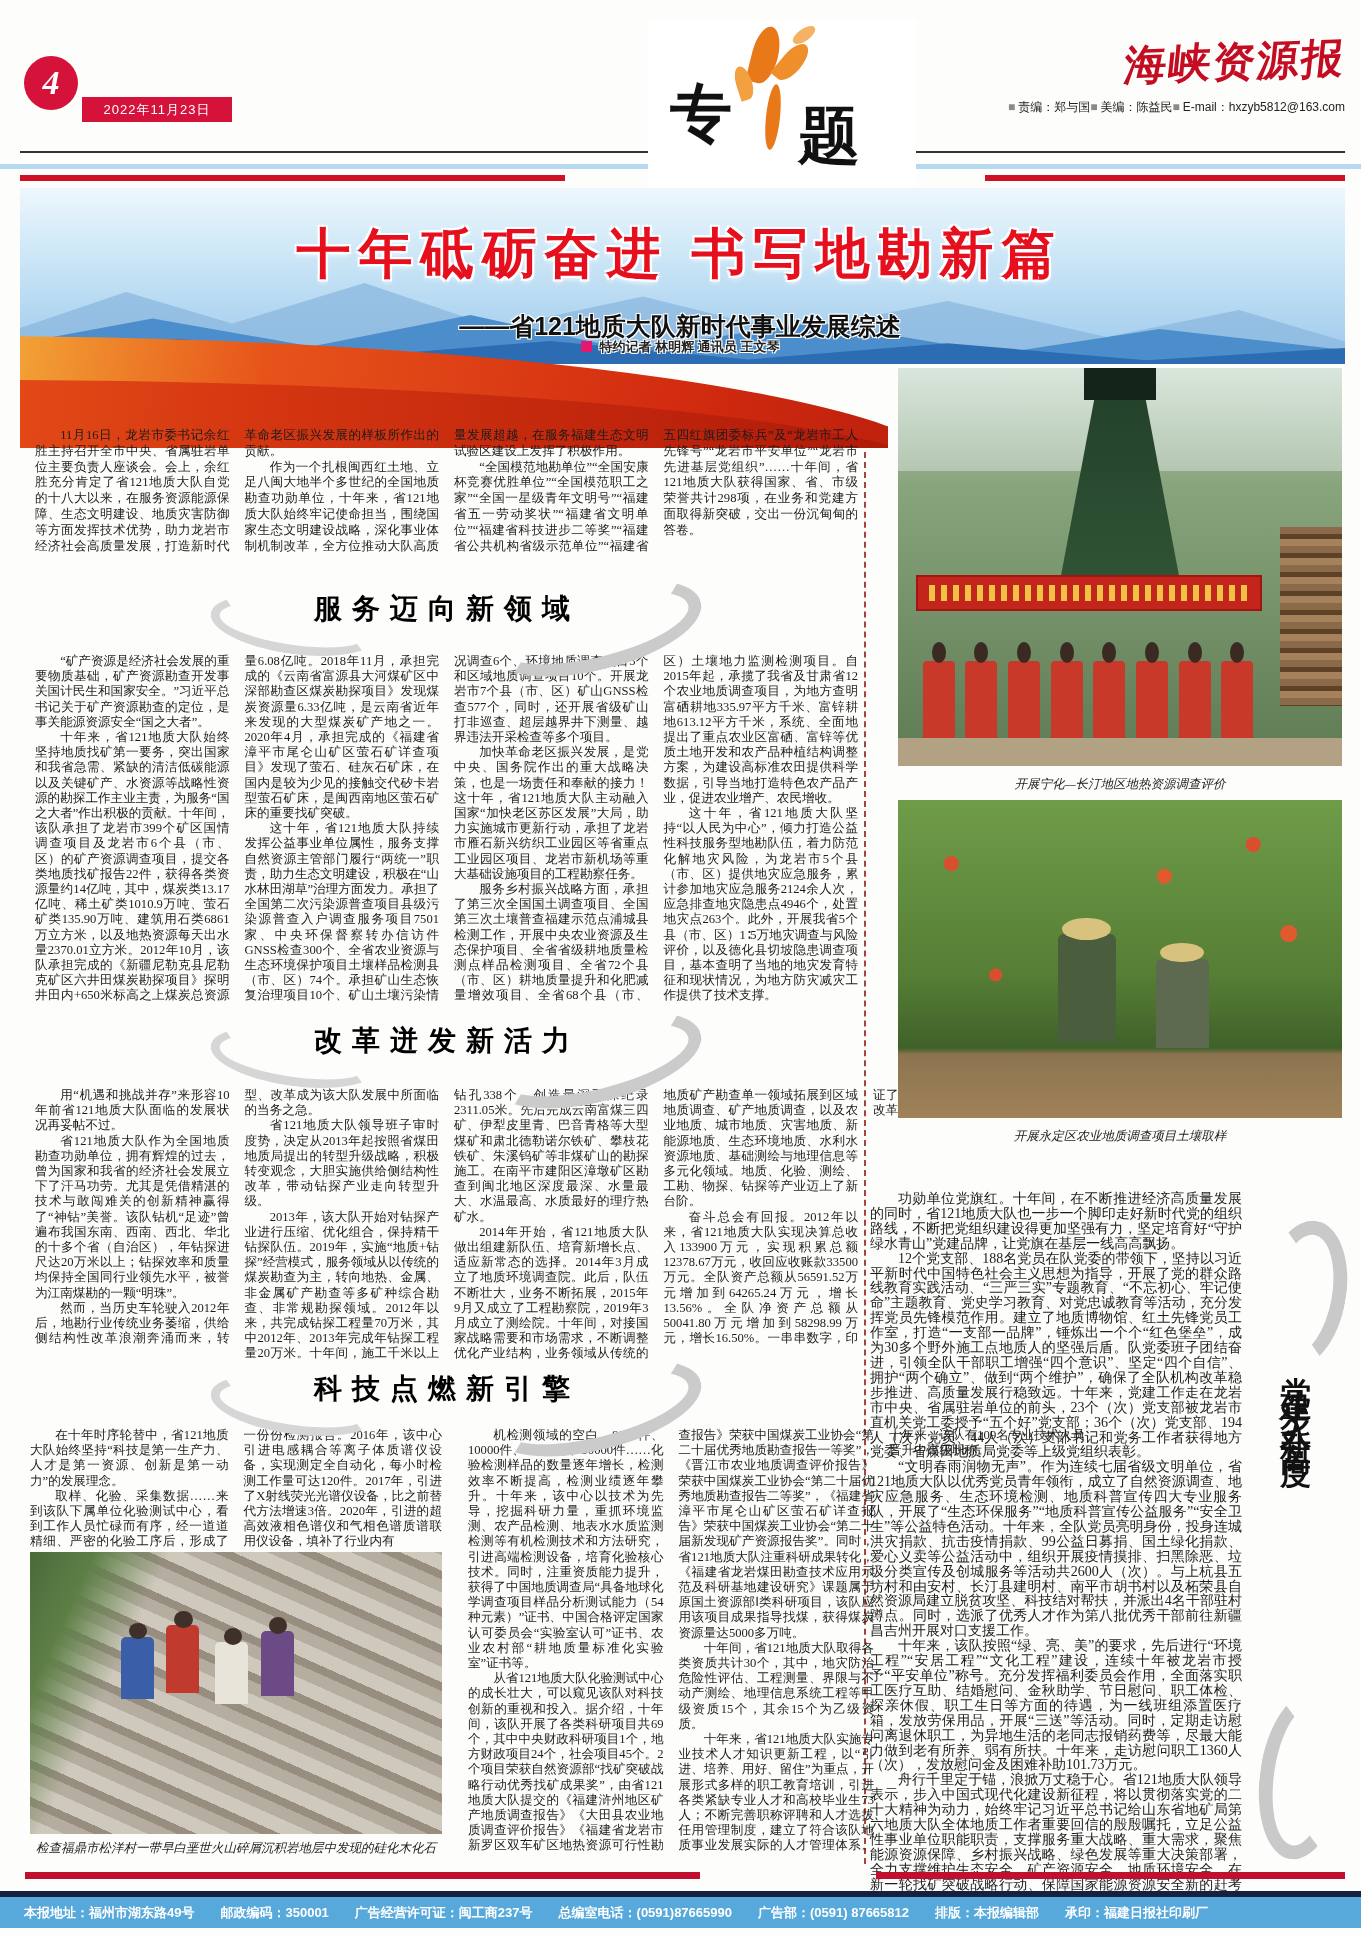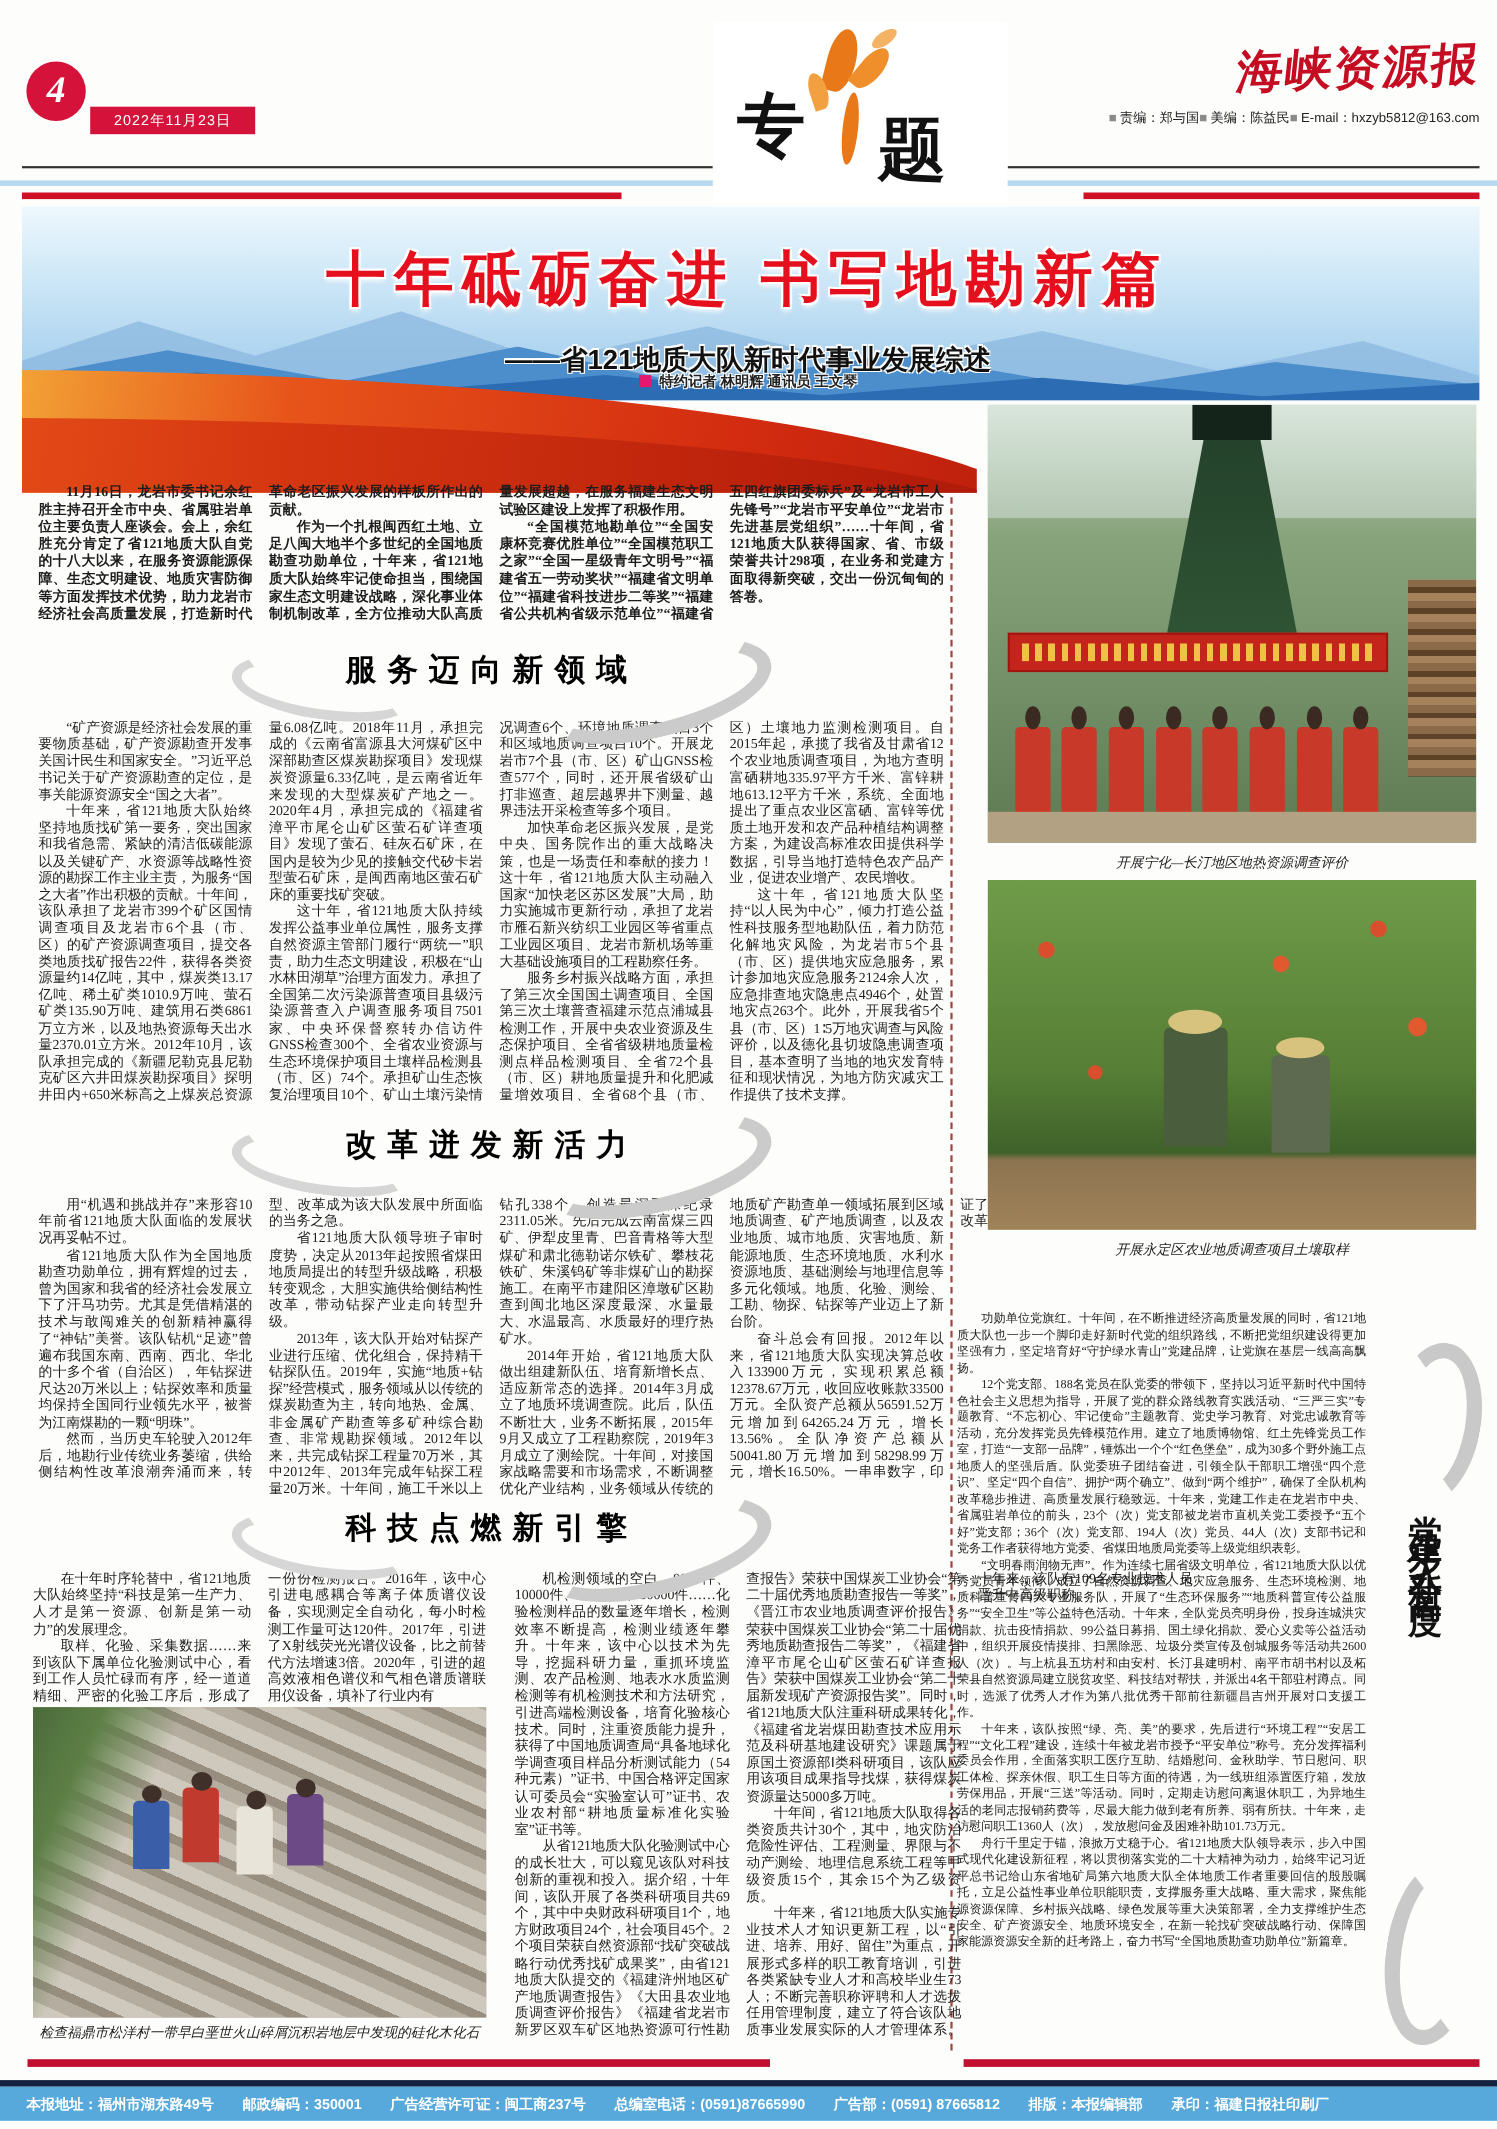--- a/index.html
+++ b/index.html
@@ -52,21 +52,21 @@
       text-shadow:-1px -1px 0 #fff,1px -1px 0 #fff,-1px 1px 0 #fff,1px 1px 0 #fff;margin-top:16px;}
   .byline{position:absolute;left:40px;top:338px;width:1280px;text-align:center;z-index:4;
       font:bold 13px "Liberation Sans", sans-serif;color:#222;
       text-shadow:-1px -1px 0 #fff,1px -1px 0 #fff,-1px 1px 0 #fff,1px 1px 0 #fff;}
   .byline .bsq{display:inline-block;width:11px;height:11px;background:#e3186e;margin-right:8px;vertical-align:-1px;}
   
   .txt{font-size:12.6px;line-height:15.2px;text-align:justify;}
   .txt .para{margin:0;text-indent:2em;}
   .cols4{column-count:4;column-gap:15px;}
   .cols2{column-count:2;column-gap:15px;}
-  .intro{position:absolute;left:35px;top:440px;width:823px;height:142px;line-height:15.8px;font-weight:bold;}
+  .intro{position:absolute;left:35px;top:428px;width:823px;height:142px;line-height:15.8px;}
   .body1{position:absolute;left:35px;top:654px;width:823px;height:364px;}
   .body2{position:absolute;left:35px;top:1088px;width:823px;height:288px;}
   .sec3-left{position:absolute;left:30px;top:1428px;width:412px;}
   .sec3-left .lt{height:124px;}
   .sec3-right{position:absolute;left:452px;top:1428px;width:406px;height:437px;margin-left:16px;}
   .divider-v{position:absolute;left:864px;top:452px;height:1412px;border-left:2px dashed #a4443a;}
   
   .sec-head{position:absolute;left:150px;width:594px;height:50px;text-align:center;z-index:2;}
   .sec-head .ht{position:relative;z-index:3;font:bold 28px "Liberation Serif", serif;color:#000;letter-spacing:10px;}
   .sec-head .arc-r{position:absolute;right:40px;top:-4px;width:190px;height:58px;z-index:1;
@@ -115,21 +115,21 @@
   .ph-foss .f2{left:33%;top:26%;width:8%;height:24%;background:#c03a2e;}
   .ph-foss .f3{left:45%;top:32%;width:8%;height:22%;background:#e8e4da;}
   .ph-foss .f4{left:56%;top:28%;width:8%;height:23%;background:#6b4a86;}
   .ph-foss .head{position:absolute;border-radius:50%;background:#40302a;}
   .h1{left:24%;top:25%;width:4.5%;height:6%;} .h2{left:35%;top:21%;width:4.5%;height:6%;}
   .h3{left:47%;top:27%;width:4.5%;height:6%;} .h4{left:58%;top:23%;width:4.5%;height:6%;}
   .cap-drill{position:absolute;left:898px;top:770px;width:444px;}
   .cap-orch{position:absolute;left:898px;top:1122px;width:444px;}
   
   .party-txt{position:absolute;left:870px;top:1192px;width:372px;height:656px;
-      font-size:11px;line-height:14.9px;text-align:justify;}
+      font-size:14px;line-height:14.9px;text-align:justify;}
   .party-txt .para{margin:0;text-indent:2em;}
   .v-strip{position:absolute;left:1256px;top:1180px;width:74px;height:690px;}
   .v-title{position:absolute;left:18px;top:172px;writing-mode:vertical-rl;
       font:bold 31px "Liberation Serif", serif;color:#111;letter-spacing:13px;}
   .v-arc{position:absolute;border:14px solid transparent;border-radius:50%;}
   .va-t{left:6px;top:40px;width:56px;height:120px;border-right-color:#c9c9c9;border-top-color:#c9c9c9;transform:rotate(10deg);}
   .va-b{left:4px;bottom:10px;width:56px;height:140px;border-left-color:#c9c9c9;border-bottom-color:#c9c9c9;transform:rotate(8deg);}
   
   .red-bar{position:absolute;top:1872px;height:7px;background:#c10f2f;}
   .rb-l{left:25px;width:675px;} .rb-r{left:876px;width:469px;}

